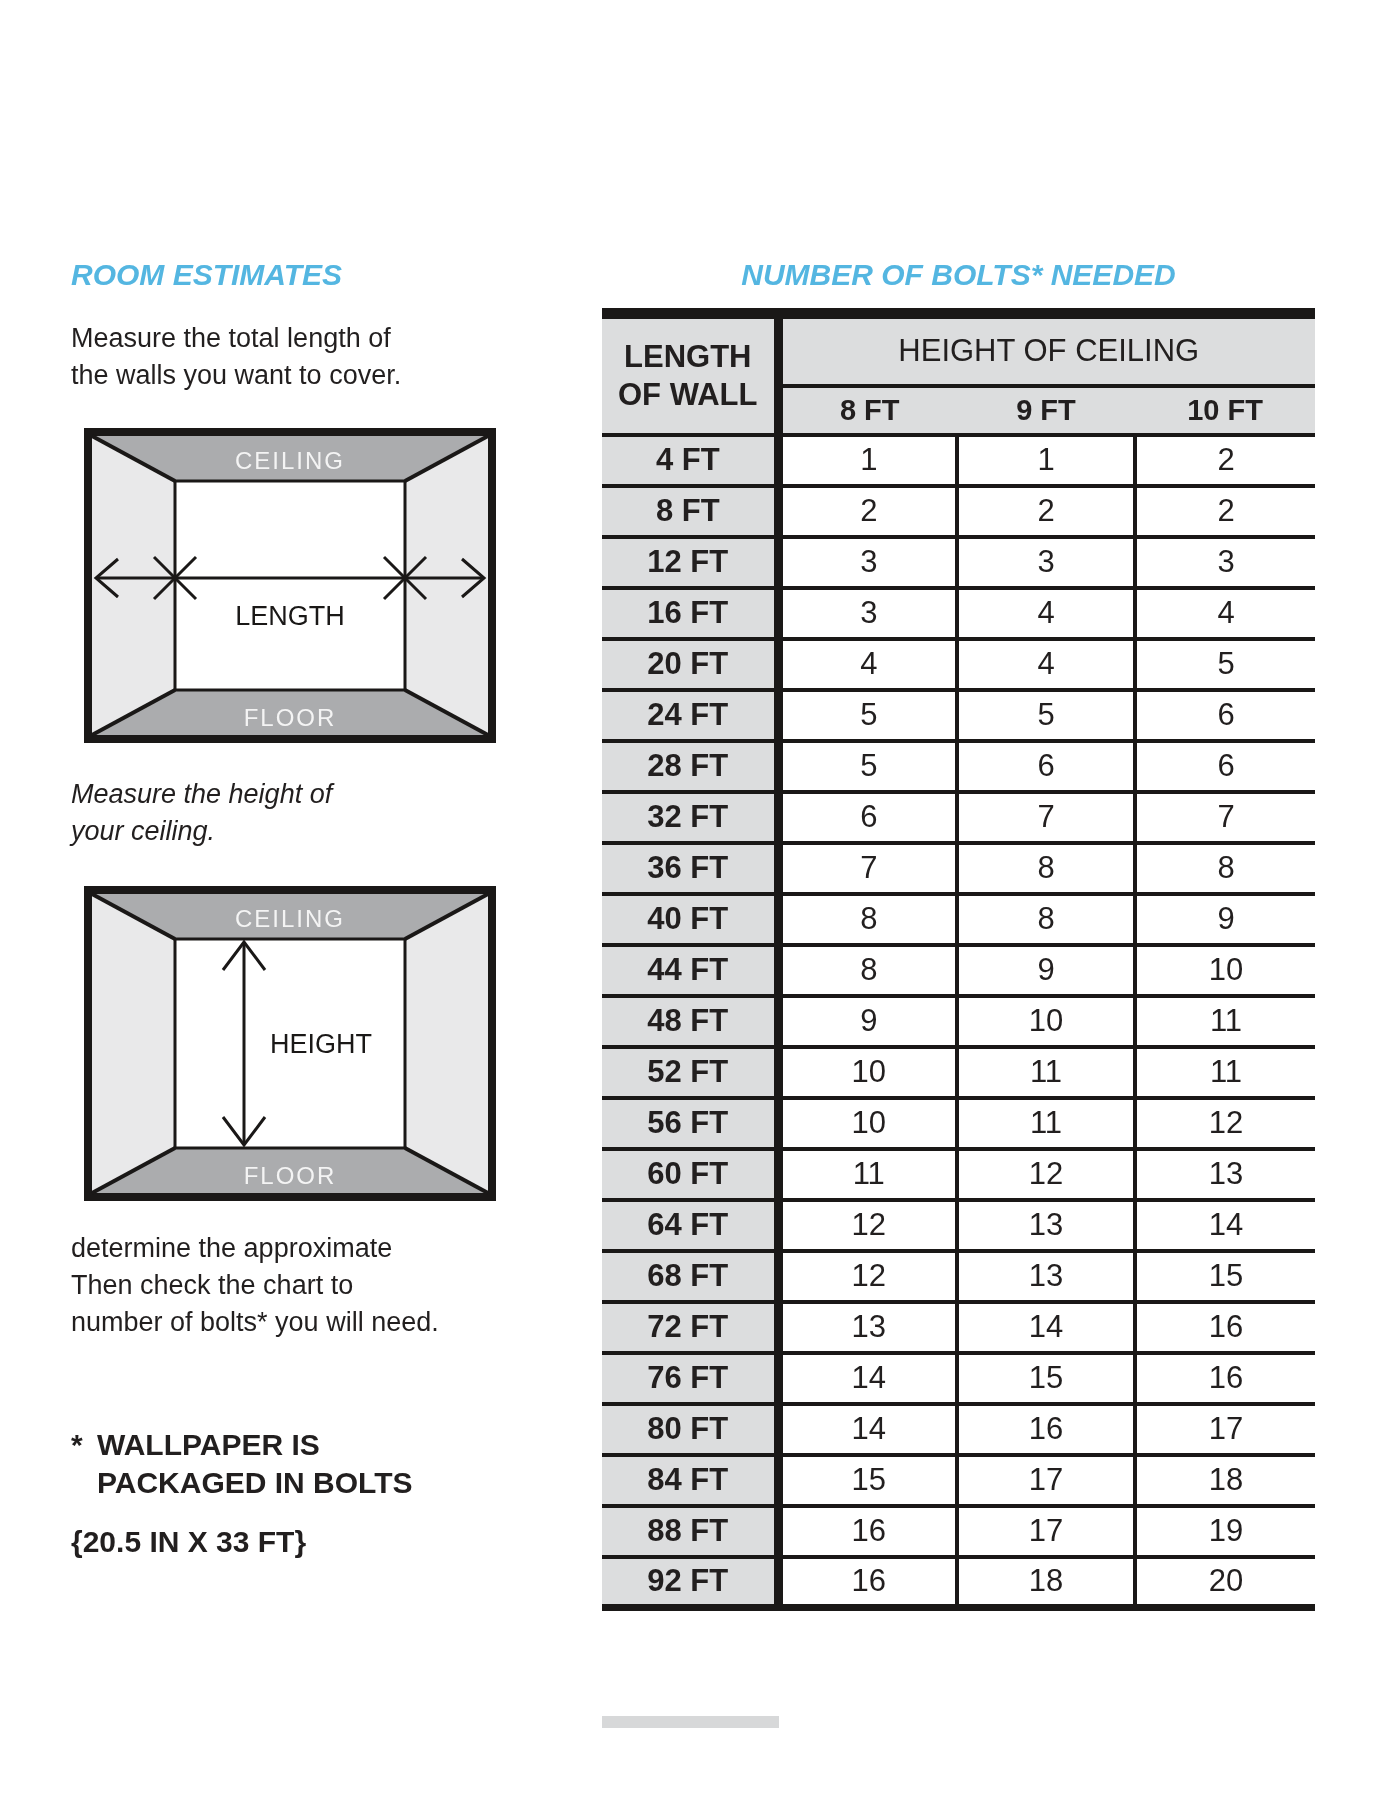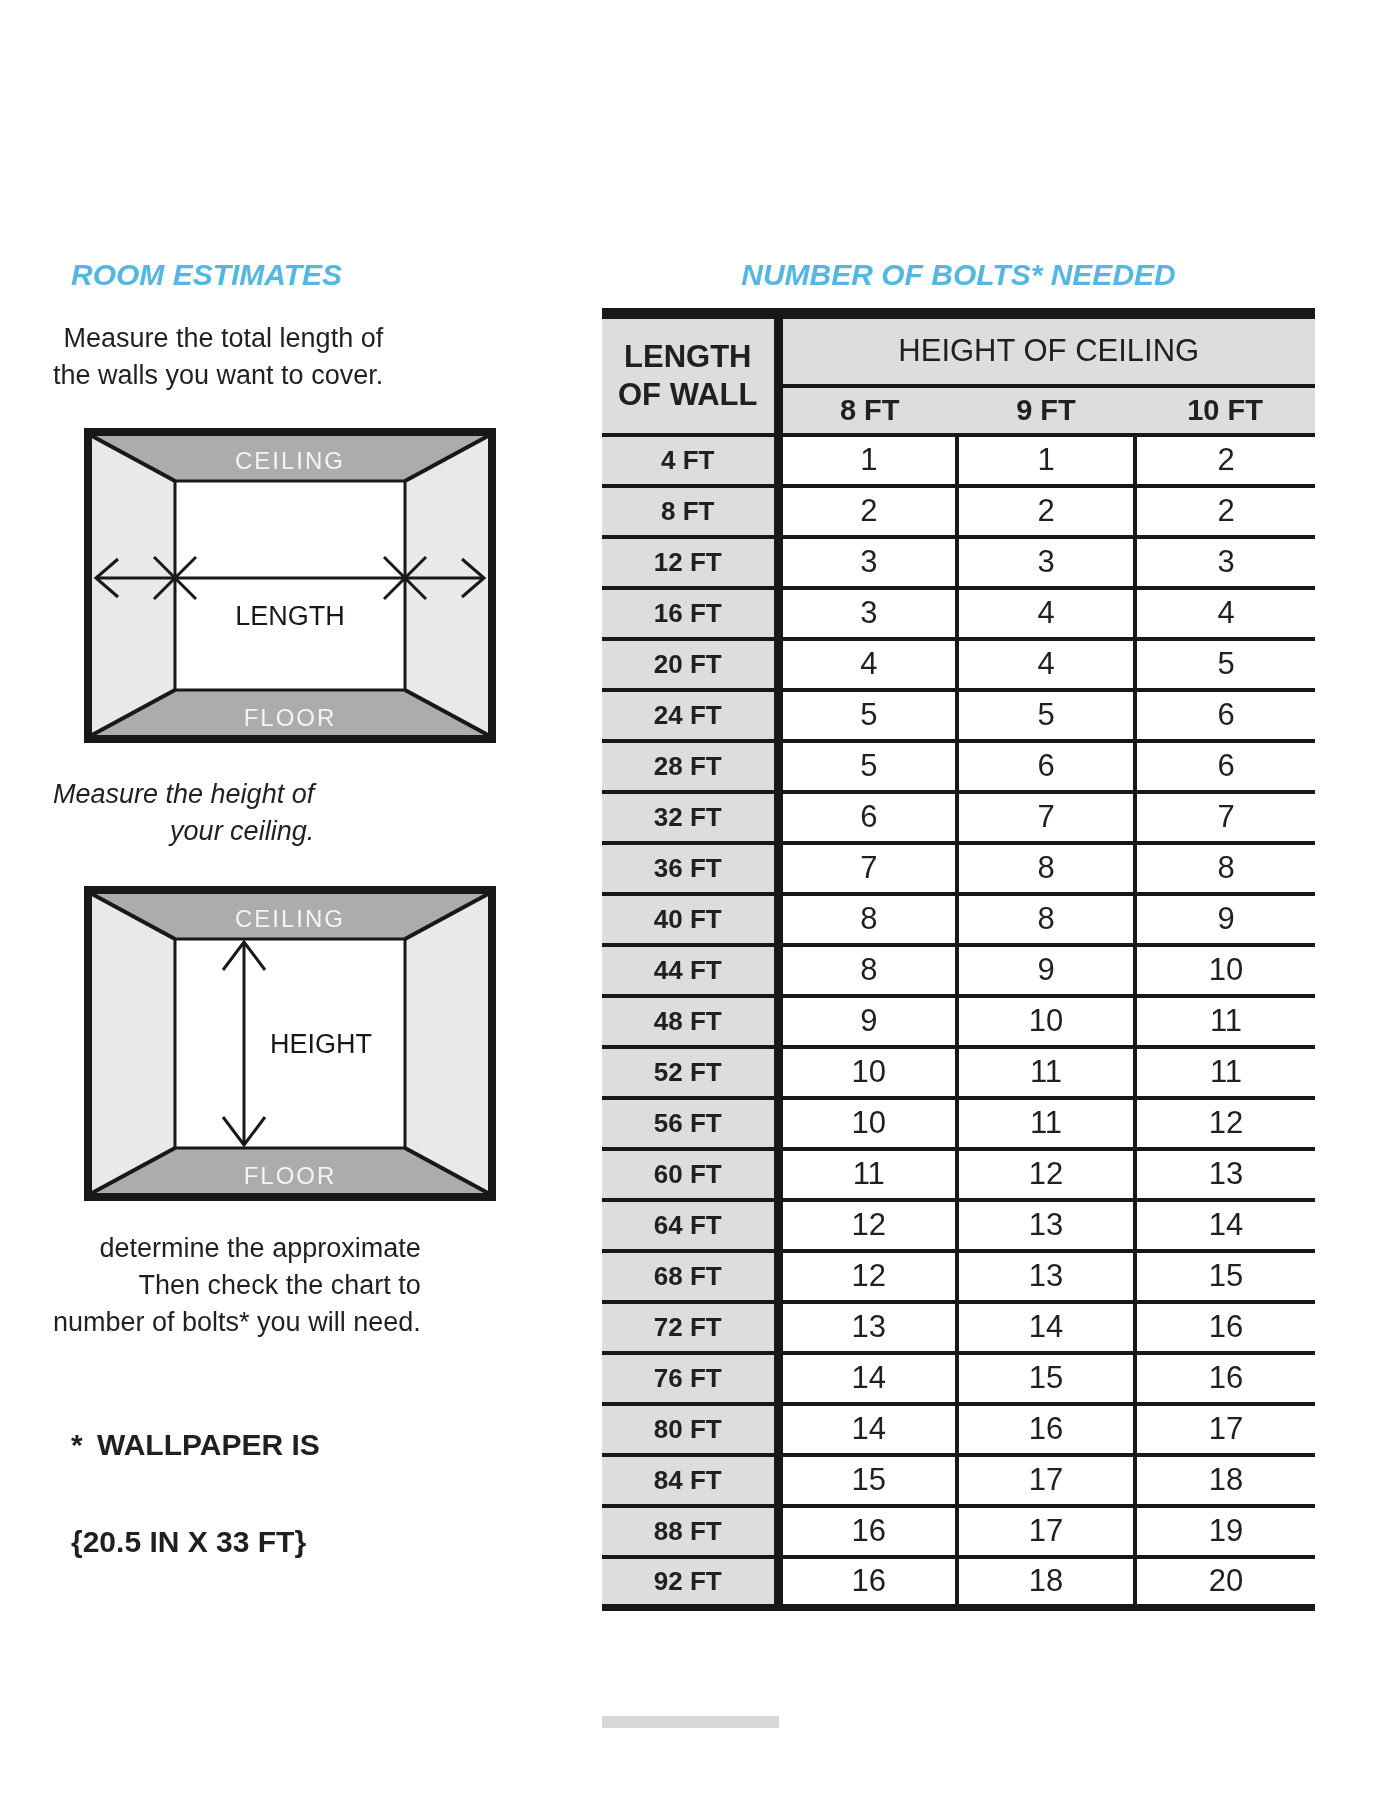--- a/index.html
+++ b/index.html
@@ -36,25 +36,24 @@
     font-size: 30px;
     font-weight: bold;
     color: var(--accent);
     white-space: nowrap;
     font-style: italic;
   }
   .h-room { left: 71px; top: 258px; }
   .h-bolts { left: 602px; top: 258px; width: 713px; text-align: center; }
   .body-text {
     position: absolute;
-    left: 53px;
+    left: 71px;
     font-size: 27px;
     line-height: 37px;
     color: var(--text);
-    text-align: right;
   }
   .p1 { top: 320px; }
   .p2 { top: 776px; font-style: italic; }
   .p3 { top: 1230px; }
   .room-diagram {
     position: absolute;
     left: 84px;
     width: 412px;
     height: 315px;
   }
@@ -124,21 +123,21 @@
   .sub-header {
     background: var(--cellgray);
     font-weight: bold;
     font-size: 29px;
     height: 49px;
   }
   .bolt-table tbody tr { border-top: 4px solid var(--line); }
   .bolt-table tbody th {
     background: var(--cellgray);
     font-weight: bold;
-    font-size: 26px;
+    font-size: 31px;
     border-right: 9px solid var(--line);
     height: 51px;
   }
   .bolt-table tbody td {
     font-size: 31px;
     font-weight: normal;
     border-left: 4px solid var(--line);
     background: #ffffff;
   }
   .table-footer-strip {
@@ -216,20 +215,21 @@
 
   <div class="body-text p3">
     <div>determine the approximate</div>
     <div>Then check the chart to</div>
     <div>number of bolts* you will need.</div>
   </div>
 
   <div class="footnote">
     <span class="star">*</span>
     <div>WALLPAPER IS</div>
+    <div>PACKAGED IN BOLTS</div>
   </div>
 
   <div class="bolt-spec">
     <div>{20.5 IN X 33 FT}</div>
   </div>
 
   <div class="section-heading h-bolts">NUMBER OF BOLTS* NEEDED</div>
 
   <div class="bolt-table-wrap">
     <table class="bolt-table">

